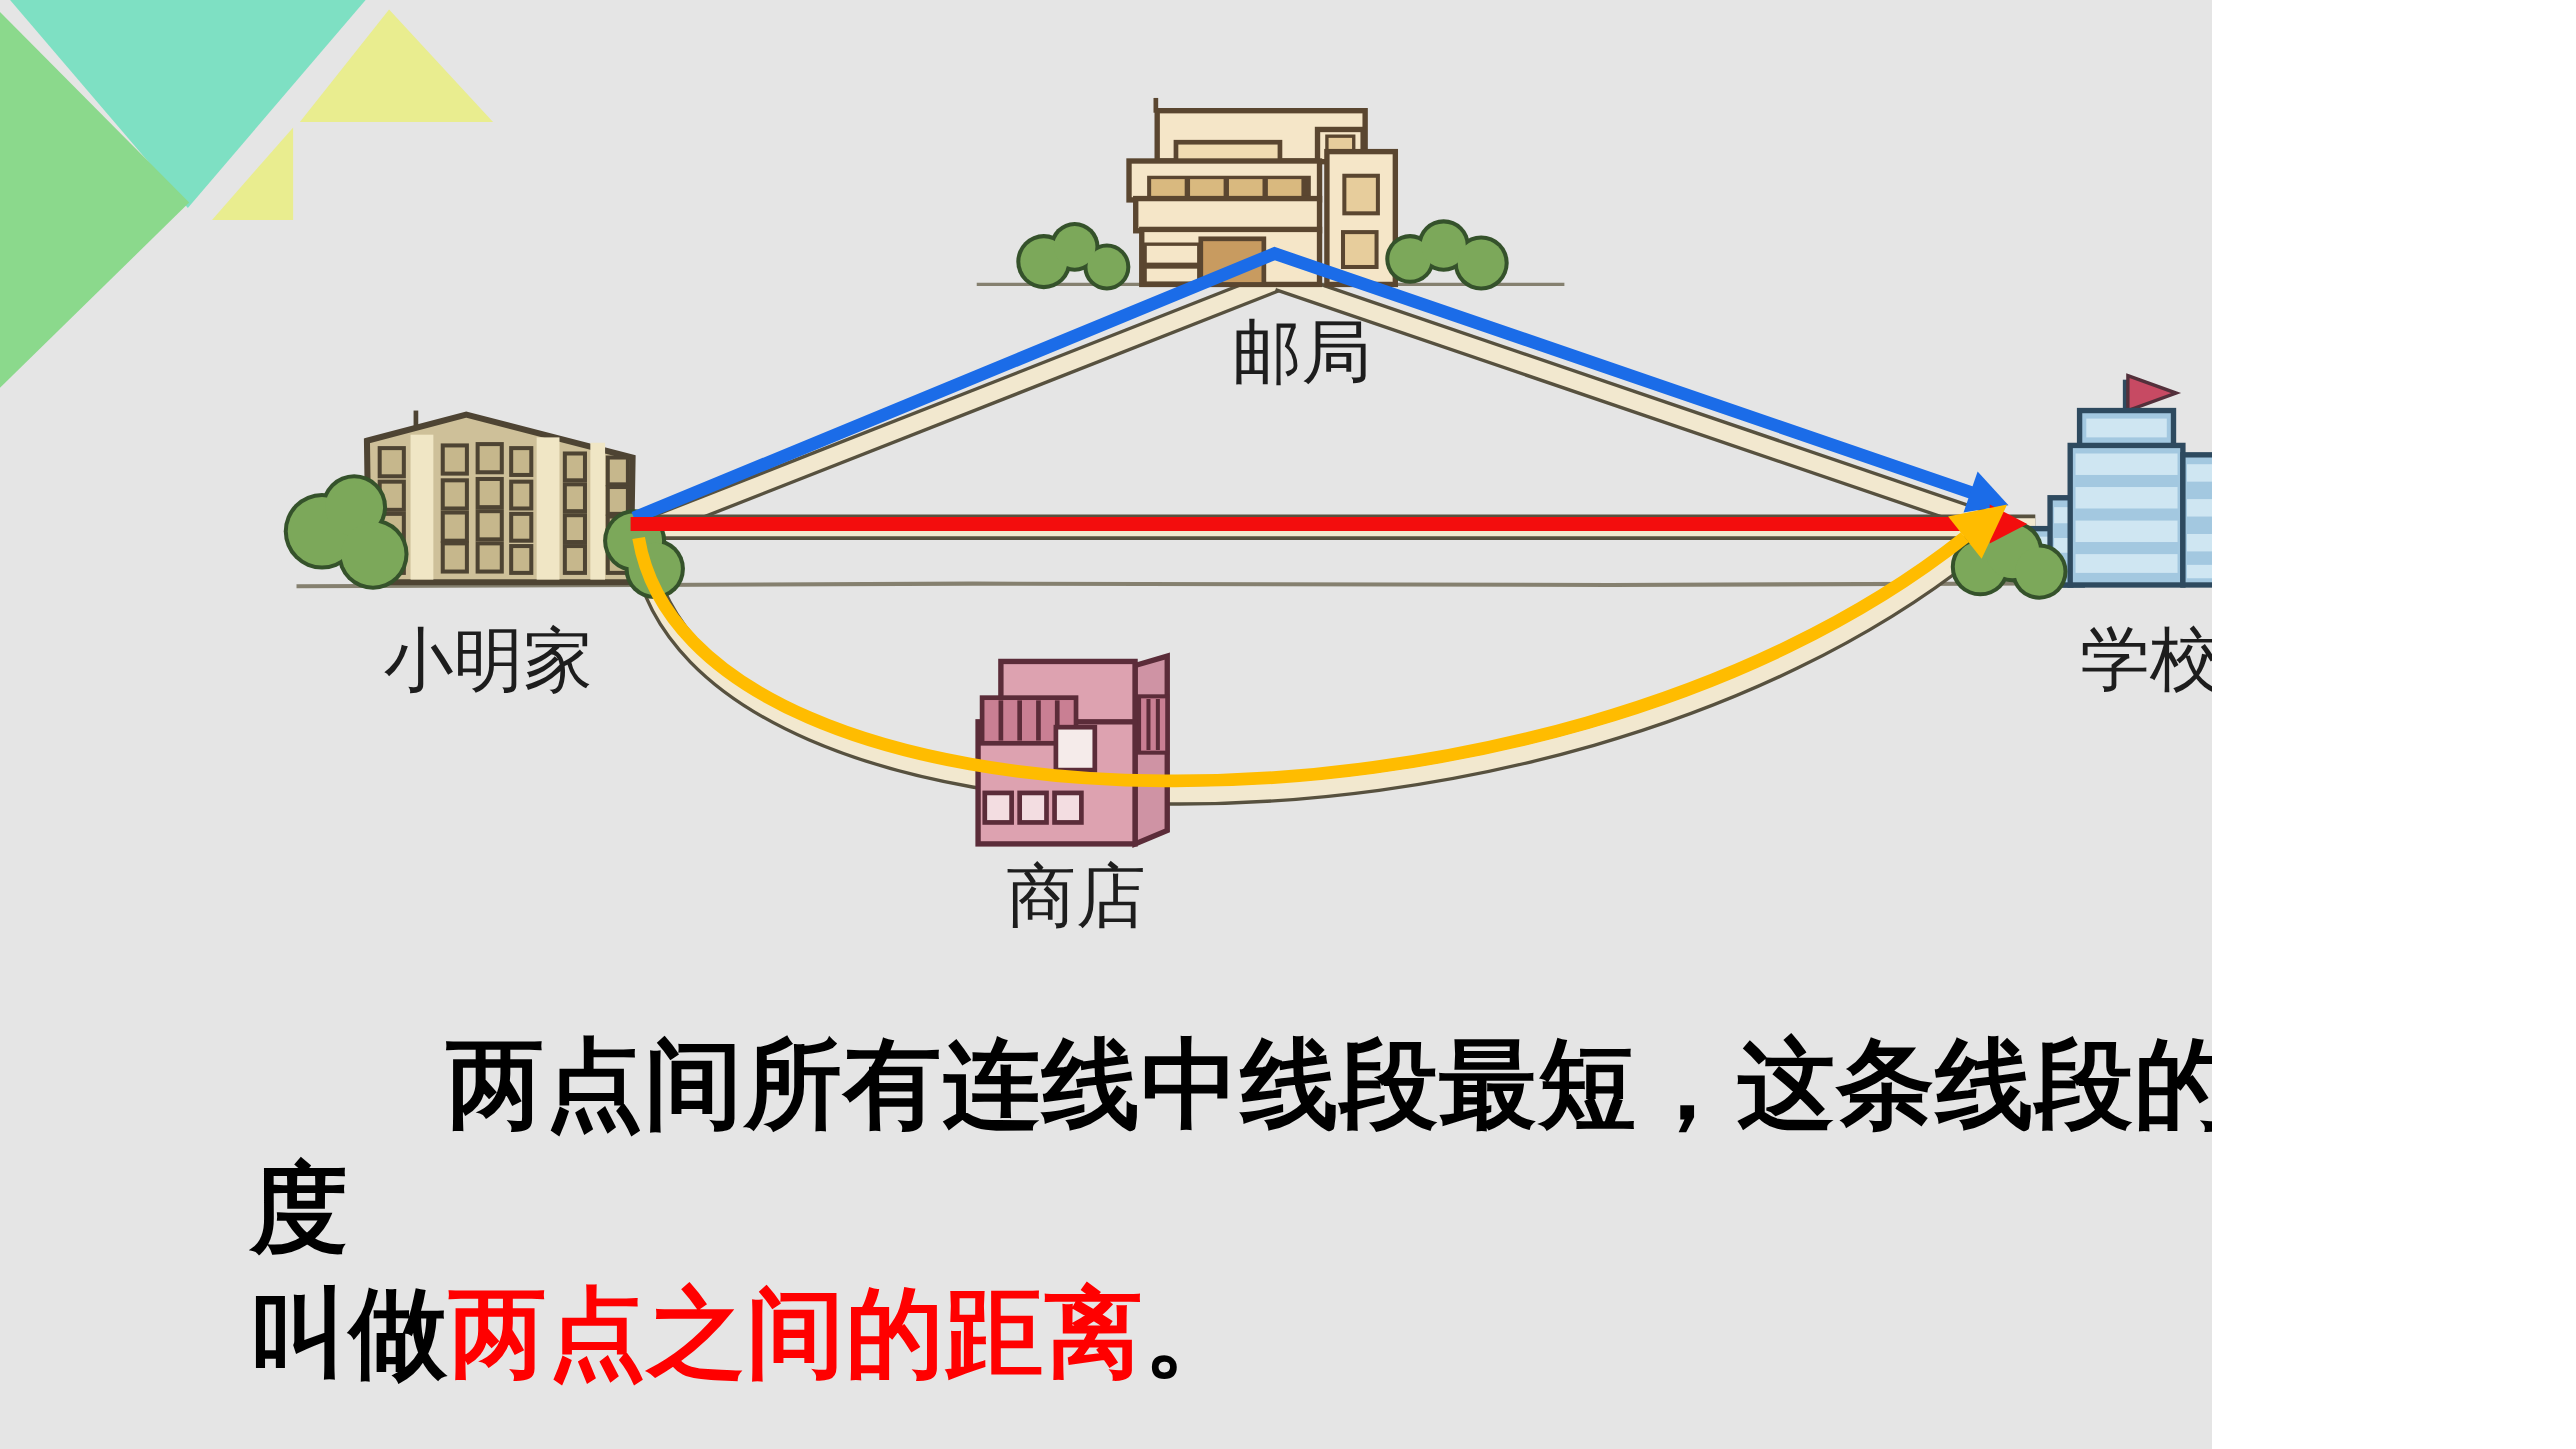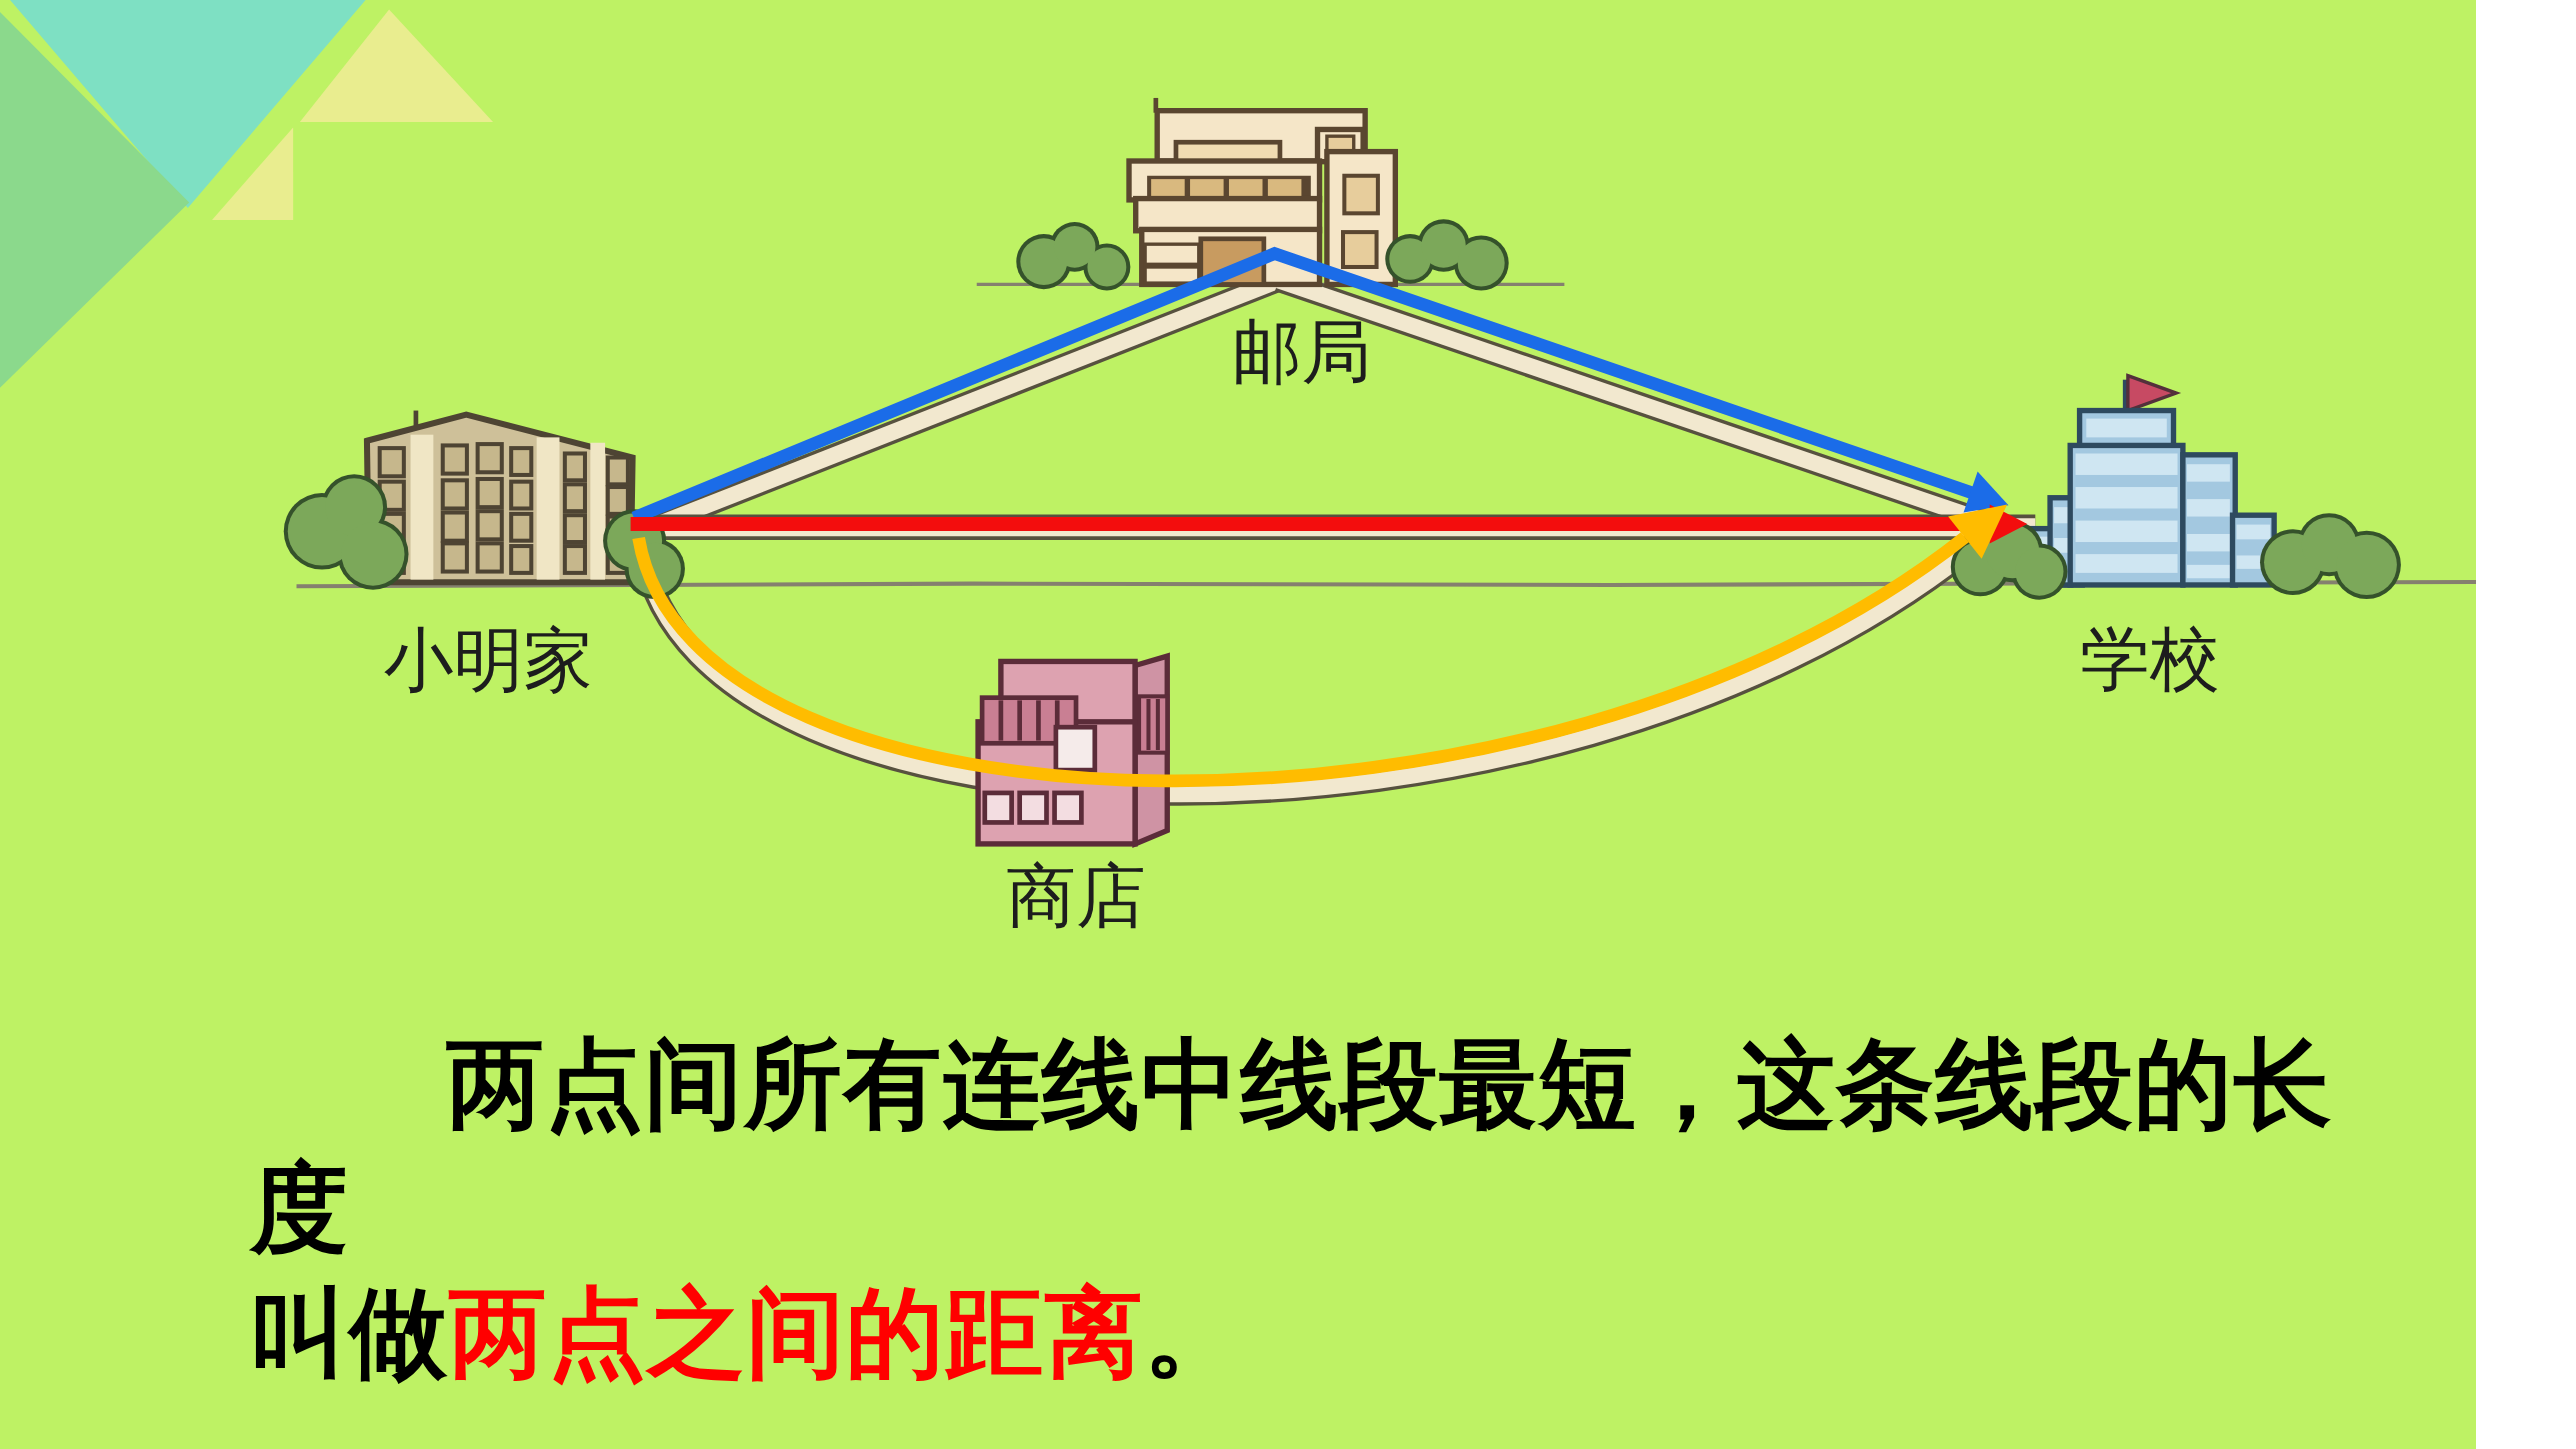--- a/index.html
+++ b/index.html
@@ -1,17 +1,17 @@
 <!DOCTYPE html>
 <html style="font-size:10.7px"><head>
 <meta charset="utf-8">
 <style>
   html,body{margin:0;padding:0;background:#ffffff;}
   body{font-family:"Liberation Sans","DejaVu Sans",sans-serif;}
-  .stage{position:relative;width:2476px;height:1449px;background:#bef264;overflow:hidden;}
+  .stage{position:relative;width:2212px;height:1449px;background:#e5e5e5;overflow:hidden;}
   .stage svg{position:absolute;left:0;top:0;}
   .caption{
     position:absolute;left:233px;top:1005px;width:2214px;
     font-size:98px;line-height:1.27;font-weight:bold;color:#000000;
     letter-spacing:1.3px;
   }
   .caption p{margin:17px;text-indent:2em;}
   .caption .hl{color:#ff0000;}
   .bldg-label{
     font-size:104px;fill:#1d1d1d;font-weight:400;

